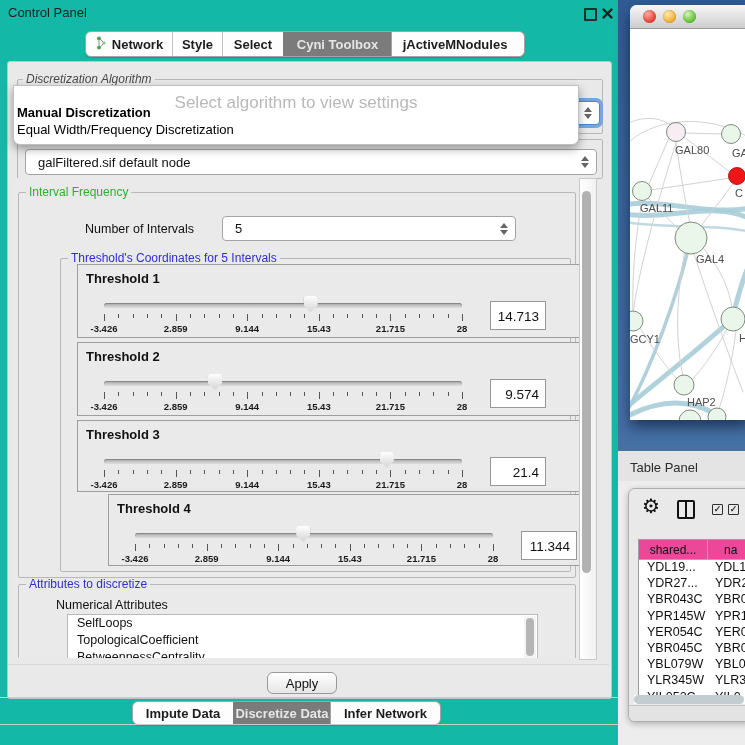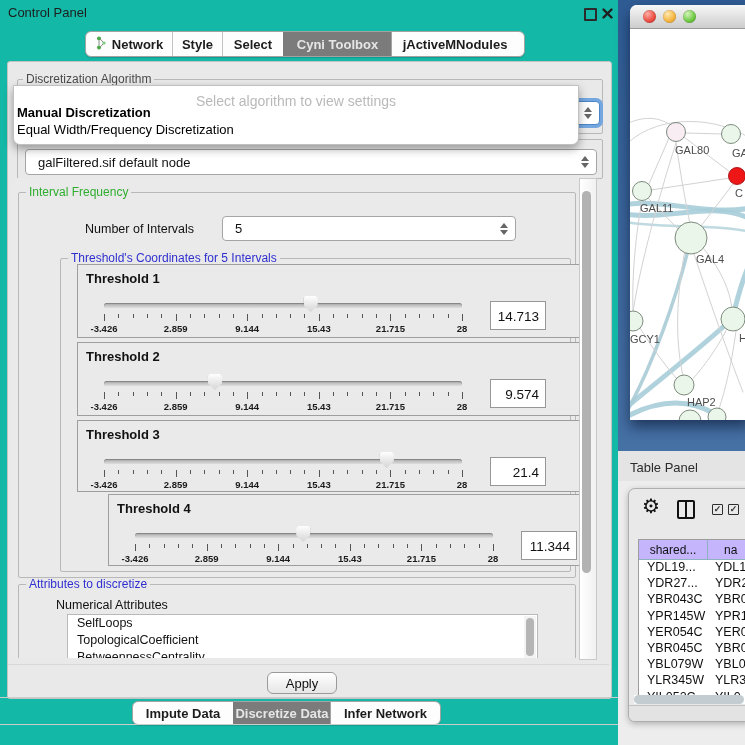--- a/index.html
+++ b/index.html
@@ -43,21 +43,21 @@
   .stepper i{width:0;height:0;border-left:4px solid transparent;border-right:4px solid transparent;}
   .stepper i.up{border-bottom:5px solid #666;}
   .stepper i.dn{border-top:5px solid #666;}
   .combo.focused{box-shadow:0 0 0 3px #74a7e0;border-color:#4c86c6;}
 
   
   #popup{left:13px;top:85px;width:564px;height:58px;background:#fff;z-index:30;
          border:1px solid #c0c0c0;border-radius:0 0 7px 7px;
          box-shadow:0 4px 10px rgba(0,0,0,.35);}
   .popup-ph{position:absolute;left:0;right:0;top:7px;text-align:center;
-            font-size:14px;color:#b9b9b9;}
+            font-size:17px;color:#b9b9b9;}
   .popup-opt{position:absolute;left:3px;font-size:13px;color:#000;white-space:nowrap;}
   .popup-opt.first{top:19px;font-weight:bold;}
   .popup-opt.second{top:36px;}
 
   
   #viewport{left:13px;top:178px;width:566px;height:480px;overflow:hidden;background:#eaeaea;}
   #main-vscroll{left:579px;top:178px;width:16px;height:480px;background:linear-gradient(90deg,#ffffff,#f1f1f1);
                 border:1px solid #c9c9c9;}
   #main-vscroll .thumb{position:absolute;left:2px;top:12px;width:9px;height:382px;
                        background:#b2b2b2;border-radius:5px;}
@@ -123,21 +123,21 @@
   .gear{position:absolute;left:13px;top:5px;font-size:20px;color:#111;}
   .split-icon{position:absolute;left:48px;top:11px;width:14px;height:15px;border:2px solid #111;
               border-radius:2px;}
   .split-icon i{position:absolute;left:50%;top:0;width:2px;height:100%;background:#111;margin-left:-1px;}
   .cb{position:absolute;top:15px;width:9px;height:9px;border:1.5px solid #2e2e2e;border-radius:1px;
       font-size:9px;line-height:9px;text-align:center;color:#2e2e2e;font-weight:bold;}
   .cb.one{left:83px;} .cb.two{left:99px;}
   #tp-table{position:absolute;left:9px;top:50px;width:111px;height:156px;background:#fff;
             border:1px solid #9d9d9d;border-right:none;overflow:hidden;}
   .th-row{display:flex;height:20px;}
-  .th-cell{background:#c4b5fd;border-right:1px solid #8fb2c2;border-bottom:1px solid #8fb2c2;
+  .th-cell{background:#ec4899;border-right:1px solid #8fb2c2;border-bottom:1px solid #8fb2c2;
            font-size:12px;color:#111;text-align:center;line-height:20px;overflow:hidden;white-space:nowrap;}
   .th-cell.c1{width:68px;} .th-cell.c2{flex:1;text-align:left;padding-left:16px;}
   .t-row{display:flex;height:16.2px;font-size:12.5px;color:#101010;}
   .t-cell{overflow:hidden;white-space:nowrap;}
   .t-cell.c1{width:69px;padding-left:8px;box-sizing:border-box;}
   .t-cell.c2{flex:1;padding-left:7px;}
   #tp-hscroll{position:absolute;left:5px;top:206px;width:112px;height:9px;background:#fff;}
   #tp-hscroll .thumb{position:absolute;left:0;top:0;width:110px;height:9px;background:#c3ccd1;border-radius:5px;}
   #tp-footer{position:absolute;left:0;top:216px;width:100%;height:16px;background:#e3e3e3;
              border-top:1px solid #c2c2c2;}
@@ -176,21 +176,21 @@
         <span>Cyni Toolbox</span>
       </div>
       <div class="seg" style="width: 126px;">
         <span>jActiveMNodules</span>
       </div>
     </div>
 
   <div class="abs outer-border">
 
     <div class="group-border" style="left:9px;top:17px;width:584px;height:53px;"></div>
-    <span class="group-label g-gray" style="left:15px;top:11px;">Discretization Algorithm</span>
+    <span class="group-label g-gray" style="left:15px;top:11px;font-style:italic;">Discretization Algorithm</span>
     <div class="combo focused" style="left:19px;top:39px;width:571px;height:22px;">
       <span class="txt"></span>
       <span class="stepper">
           <i class="up"></i>
           <i class="dn"></i>
         </span>
     </div>
 
     <div class="group-border" style="left:9px;top:77px;width:584px;height:38px;"></div>
     <span class="group-label g-gray" style="left:15px;top:71px;">Table Data</span>

